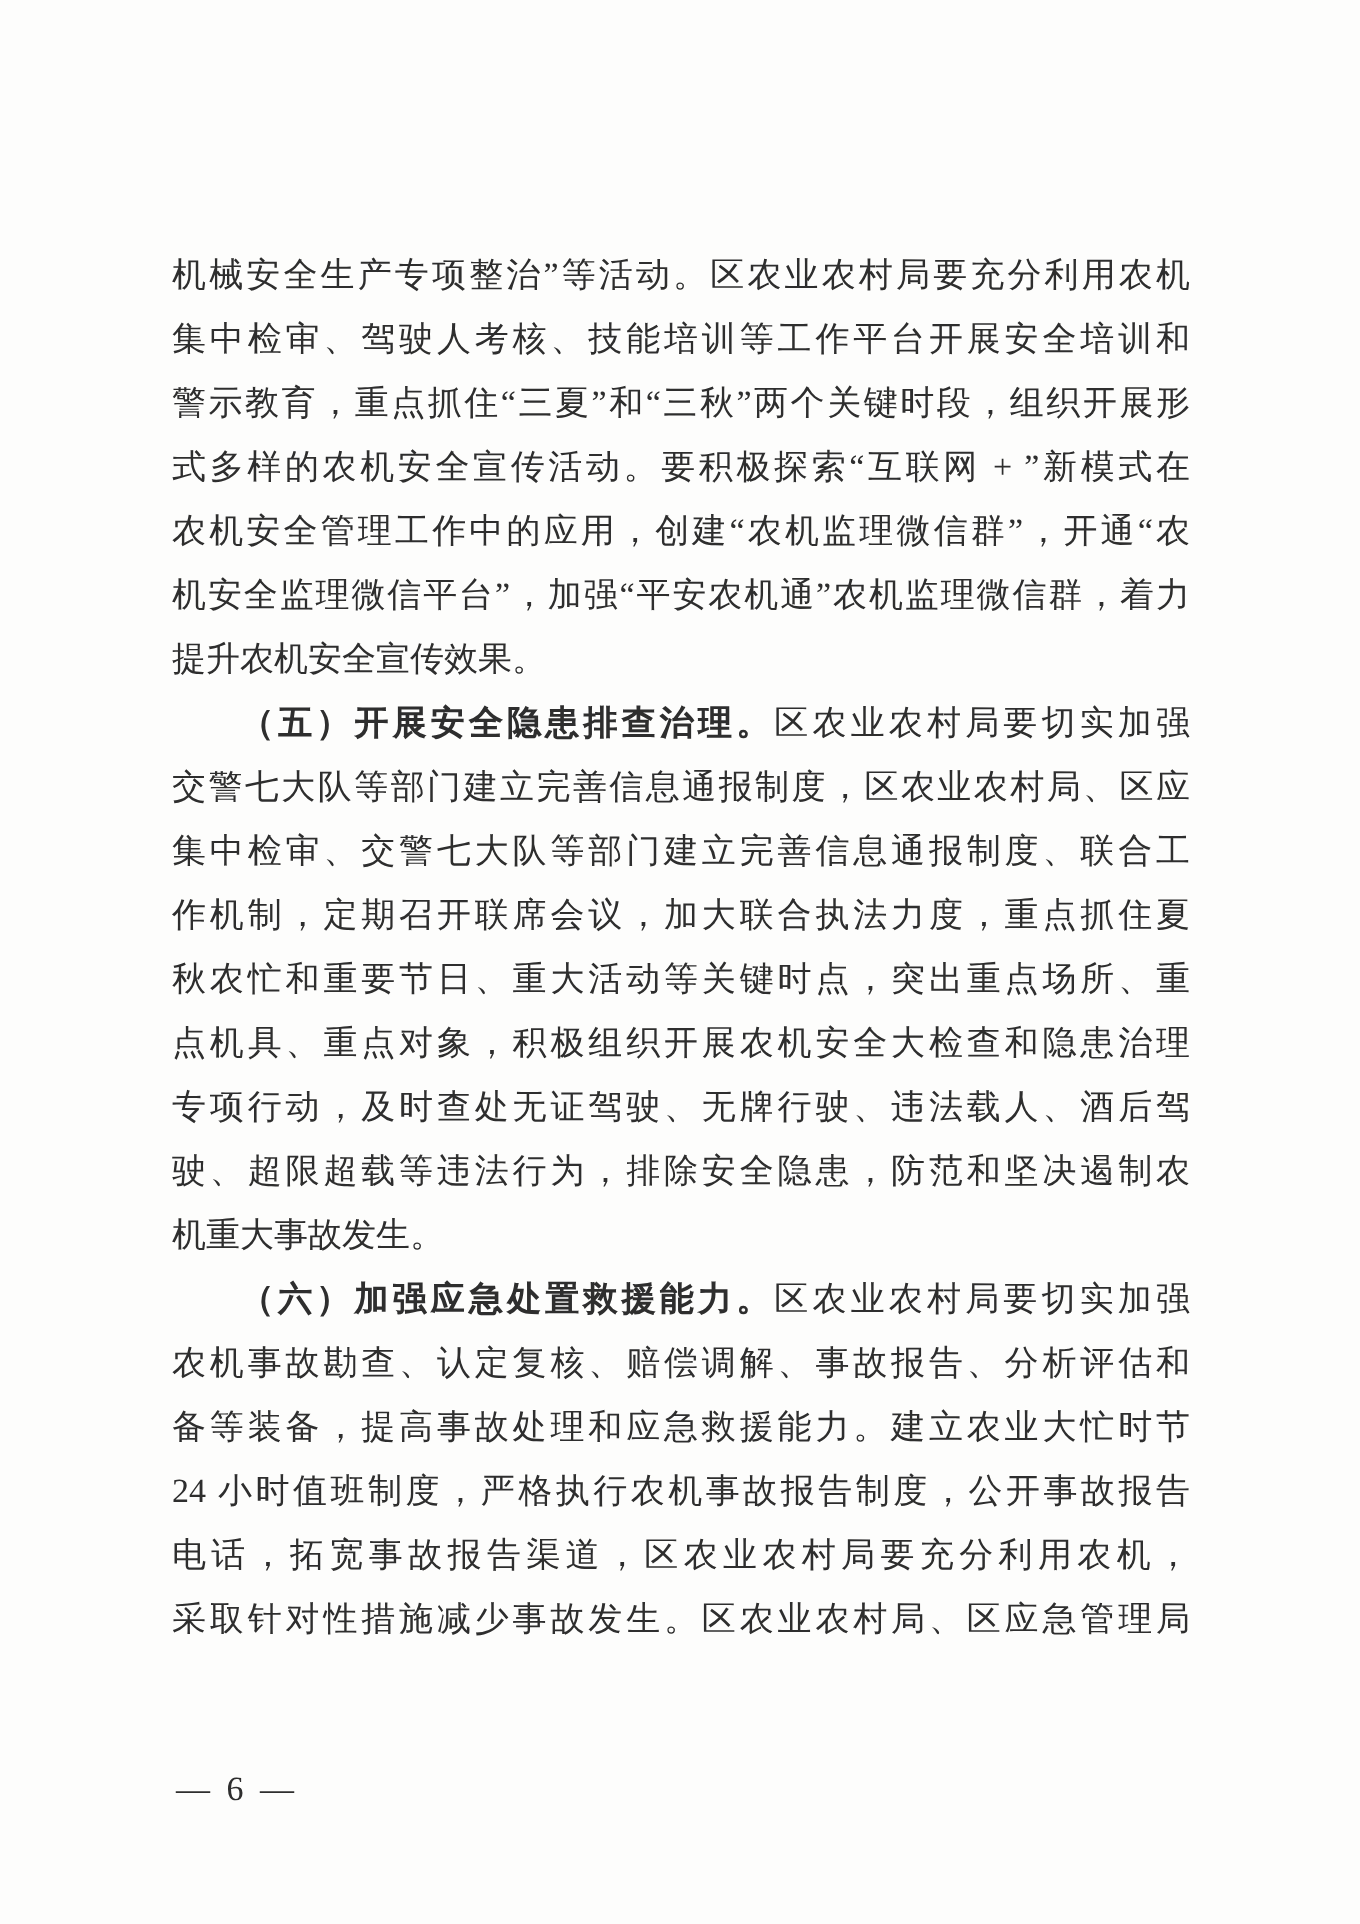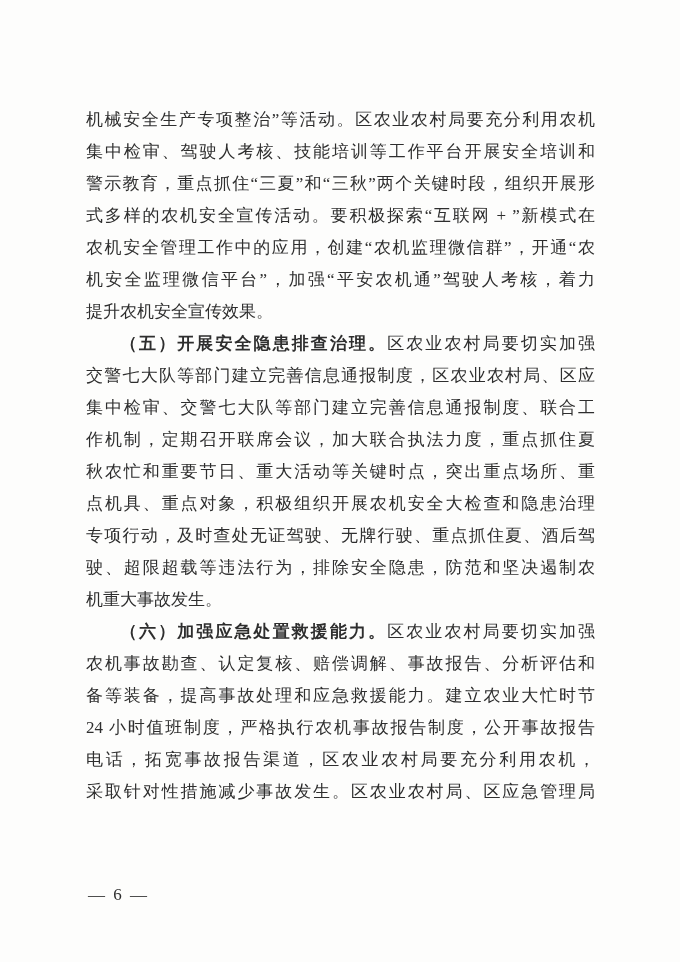--- a/index.html
+++ b/index.html
@@ -15,21 +15,21 @@
     position: relative;
     width: 680px;
     height: 962px;
     background: var(--bg, #fdfdfc);
     font-family: "Liberation Serif", "DejaVu Serif", serif;
     overflow: hidden;
   }
   .text-block {
     position: absolute;
     left: 86px;
-    top: 104px;
+    top: 122px;
     width: 509px;
   }
   .line {
     font-size: 17px;
     line-height: 32px;
     height: 32px;
     color: var(--fg, #2e2e2e);
     text-align: justify;
     text-align-last: justify;
     text-justify: inter-character;
@@ -57,29 +57,29 @@
 </head>
 <body>
 
 <div class="page" style="--bg: #fdfdfc; --fg: #2e2e2e;">
   <div class="text-block">
       <div class="line"><span class="seg">机械安全生产专项整治”等活动。区农业农村局要充分利用农机</span></div>
       <div class="line"><span class="seg">集中检审、驾驶人考核、技能培训等工作平台开展安全培训和</span></div>
       <div class="line"><span class="seg">警示教育，重点抓住“三夏”和“三秋”两个关键时段，组织开展形</span></div>
       <div class="line"><span class="seg">式多样的农机安全宣传活动。要积极探索“互联网 + ”新模式在</span></div>
       <div class="line"><span class="seg">农机安全管理工作中的应用，创建“农机监理微信群”，开通“农</span></div>
-      <div class="line"><span class="seg">机安全监理微信平台”，加强“平安农机通”驾驶人考核，着力</span></div>
+      <div class="line"><span class="seg">机安全监理微信平台”，加强“平安农机通”农机监理微信群，着力</span></div>
       <div class="line para-end"><span class="seg">提升农机安全宣传效果。</span></div>
       <div class="line indent"><span class="seg bold">（五）开展安全隐患排查治理。</span><span class="seg">区农业农村局要切实加强</span></div>
       <div class="line"><span class="seg">交警七大队等部门建立完善信息通报制度，区农业农村局、区应</span></div>
       <div class="line"><span class="seg">集中检审、交警七大队等部门建立完善信息通报制度、联合工</span></div>
       <div class="line"><span class="seg">作机制，定期召开联席会议，加大联合执法力度，重点抓住夏</span></div>
       <div class="line"><span class="seg">秋农忙和重要节日、重大活动等关键时点，突出重点场所、重</span></div>
       <div class="line"><span class="seg">点机具、重点对象，积极组织开展农机安全大检查和隐患治理</span></div>
-      <div class="line"><span class="seg">专项行动，及时查处无证驾驶、无牌行驶、重点抓住夏、酒后驾</span></div>
+      <div class="line"><span class="seg">专项行动，及时查处无证驾驶、无牌行驶、违法载人、酒后驾</span></div>
       <div class="line"><span class="seg">驶、超限超载等违法行为，排除安全隐患，防范和坚决遏制农</span></div>
       <div class="line para-end"><span class="seg">机重大事故发生。</span></div>
       <div class="line indent"><span class="seg bold">（六）加强应急处置救援能力。</span><span class="seg">区农业农村局要切实加强</span></div>
       <div class="line"><span class="seg">农机事故勘查、认定复核、赔偿调解、事故报告、分析评估和</span></div>
       <div class="line"><span class="seg">备等装备，提高事故处理和应急救援能力。建立农业大忙时节</span></div>
       <div class="line"><span class="seg">24 小时值班制度，严格执行农机事故报告制度，公开事故报告</span></div>
       <div class="line"><span class="seg">电话，拓宽事故报告渠道，区农业农村局要充分利用农机，</span></div>
       <div class="line"><span class="seg">采取针对性措施减少事故发生。区农业农村局、区应急管理局</span></div>
     </div>
   <div class="footer">

